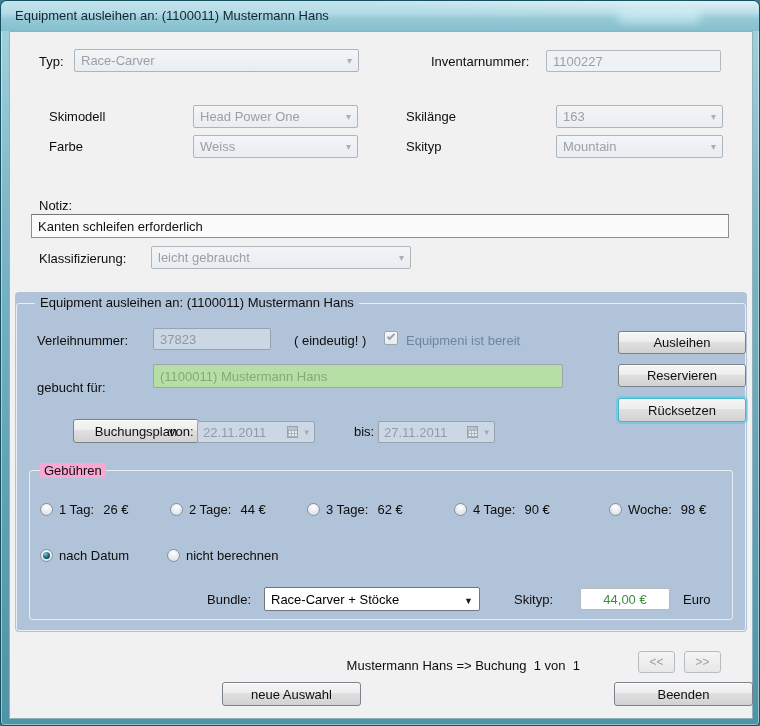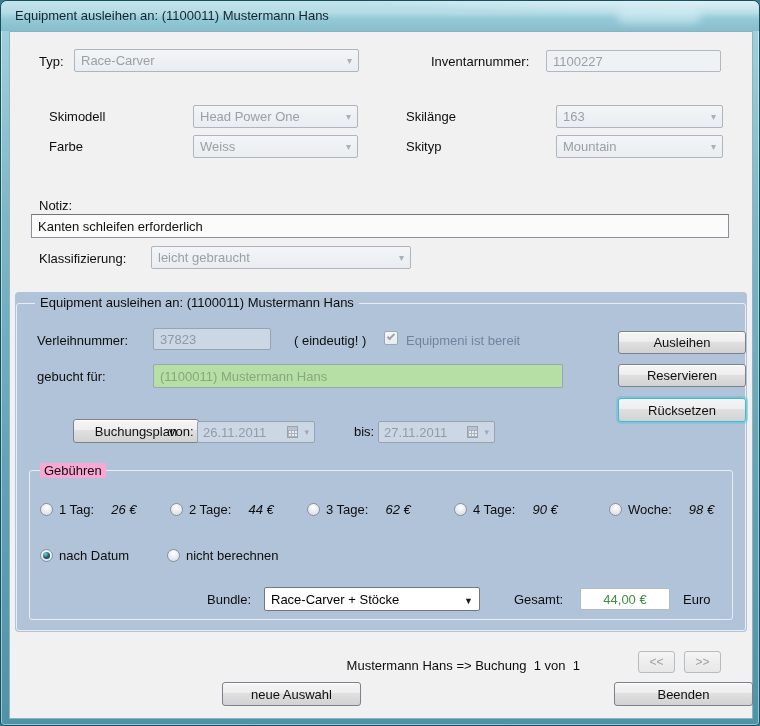--- a/index.html
+++ b/index.html
@@ -106,21 +106,21 @@
   .radio-row { position:absolute; display:flex; align-items:center; font-size:13px; color:#0d0d0d; white-space:nowrap; }
   .radio {
     width:13px; height:13px; border-radius:50%; border:1px solid #87909a; margin-right:6px;
     background:radial-gradient(circle at 50% 30%, #ffffff 0%, #dde3e9 75%);
     position:relative; flex:0 0 auto;
   }
   .radio.checked::after {
     content:""; position:absolute; left:2px; top:2px; width:7px; height:7px; border-radius:50%;
     background:radial-gradient(circle at 35% 30%, #6fd2dd 0%, #1c5d6d 55%, #0d3a46 100%);
   }
-  .fee-price { margin-left:17px;font-style:italic; }
+  .fee-price { margin-left:9px; }
 
   
   .datefield {
     position:absolute; height:22px; border:1px solid #98a3b1; border-radius:2px;
     background:#ccd7e5; color:#929ca9; font-size:13px;
     display:flex; align-items:center; padding:0 5px; gap:6px; white-space:nowrap;
   }
   .datefield .dtext { flex:1 1 auto; }
   .cal-icon {
     width:11px; height:12px; border:1px solid #9aa3ad; flex:0 0 auto;
@@ -195,31 +195,31 @@
       </div>
       <span class="lbl" style="left:279px;top:41px">( eindeutig! )</span>
 
       <div class="checkbox" style="left:369px;top:39px">
         <span class="mark"></span>
       </div>
       <span class="lbl dis" style="left:391px;top:41px">Equipmeni ist bereit</span>
 
       <div class="btn" style="left:563px;top:39px;width:128px;height:23px">Ausleihen</div>
 
-      <span class="lbl" style="left:22px;top:77px">gebucht für:</span>
+      <span class="lbl" style="left:22px;top:88px">gebucht für:</span>
       <div class="tfield green" style="left:138px;top:72px;width:410px;height:24px">
         <span>(1100011) Mustermann Hans</span>
       </div>
       <div class="btn" style="left:563px;top:72px;width:128px;height:23px">Reservieren</div>
       <div class="btn focused" style="left:563px;top:106px;width:128px;height:24px">Rücksetzen</div>
 
       <div class="btn" style="left:18px;top:127px;width:126px;height:24px">Buchungsplan</div>
       <span class="lbl" style="left:154px;top:132px">von:</span>
       <div class="datefield" style="left:182px;top:129px;width:118px">
-        <span class="dtext">26.11.2011</span>
+        <span class="dtext">22.11.2011</span>
         <span class="cal-icon"></span>
         <span class="arr">▾</span>
       </div>
       <span class="lbl" style="left:339px;top:132px">bis:</span>
       <div class="datefield" style="left:363px;top:129px;width:117px">
         <span class="dtext">27.11.2011</span>
         <span class="cal-icon"></span>
         <span class="arr">▾</span>
       </div>
 
@@ -259,21 +259,21 @@
         <div class="radio-row" style="left:137px;top:77px">
           <span class="radio"></span>
           <span>nicht berechnen</span>
         </div>
 
         <span class="lbl" style="left:177px;top:121px">Bundle:</span>
         <div class="combo enabled" style="left:234px;top:116px;width:216px;height:24px">
           <span>Race-Carver + Stöcke</span>
           <span class="arr">▼</span>
         </div>
-        <span class="lbl" style="left:484px;top:121px">Gesamt:</span>
+        <span class="lbl" style="left:484px;top:121px">Skityp:</span>
         <div class="tfield total" style="left:550px;top:117px;width:90px">
           <span>44,00 €</span>
         </div>
         <span class="lbl" style="left:653px;top:121px">Euro</span>
       </div>
     </div>
 
     <div class="lbl" style="left:230px;top:626px;width:340px;text-align:right;white-space:pre">Mustermann Hans =&gt; Buchung  1 von  1</div>
     <div class="btn nav" style="left:588px;top:619px;width:37px;height:22px">&lt;&lt;</div>
     <div class="btn nav" style="left:634px;top:619px;width:37px;height:22px">&gt;&gt;</div>

